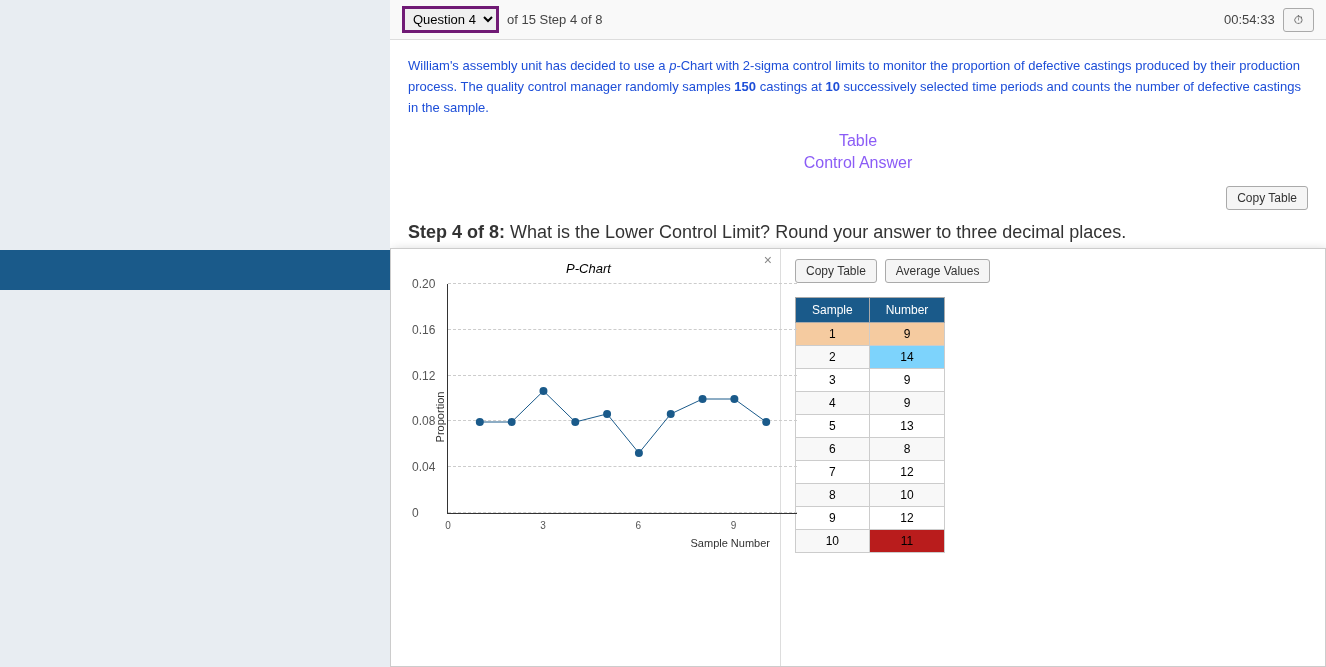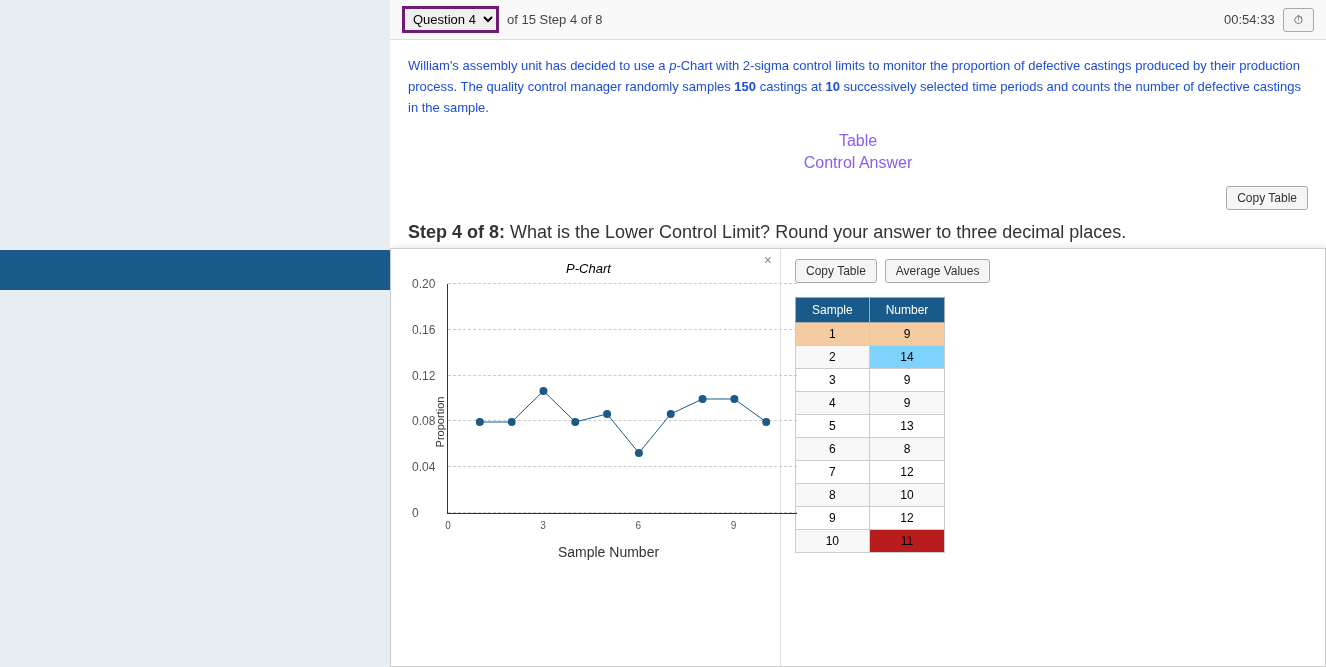--- a/index.html
+++ b/index.html
@@ -169,23 +169,23 @@
       position: absolute;
       left: -32px;
       top: 50%;
       transform: translateY(-50%) rotate(-90deg);
       font-size: 11px;
       white-space: nowrap;
       color: #333;
     }
 
     .chart-xaxis-label {
-      text-align: center;
-      font-size: 14px;
-      margin-top: 30px;
+      text-align: right;
+      font-size: 11px;
+      margin-top: 23px;
       color: #333;
     }
 
     .y-gridline {
       position: absolute;
       left: 0;
       right: 0;
       border-top: 1px dashed #ccc;
     }
 

